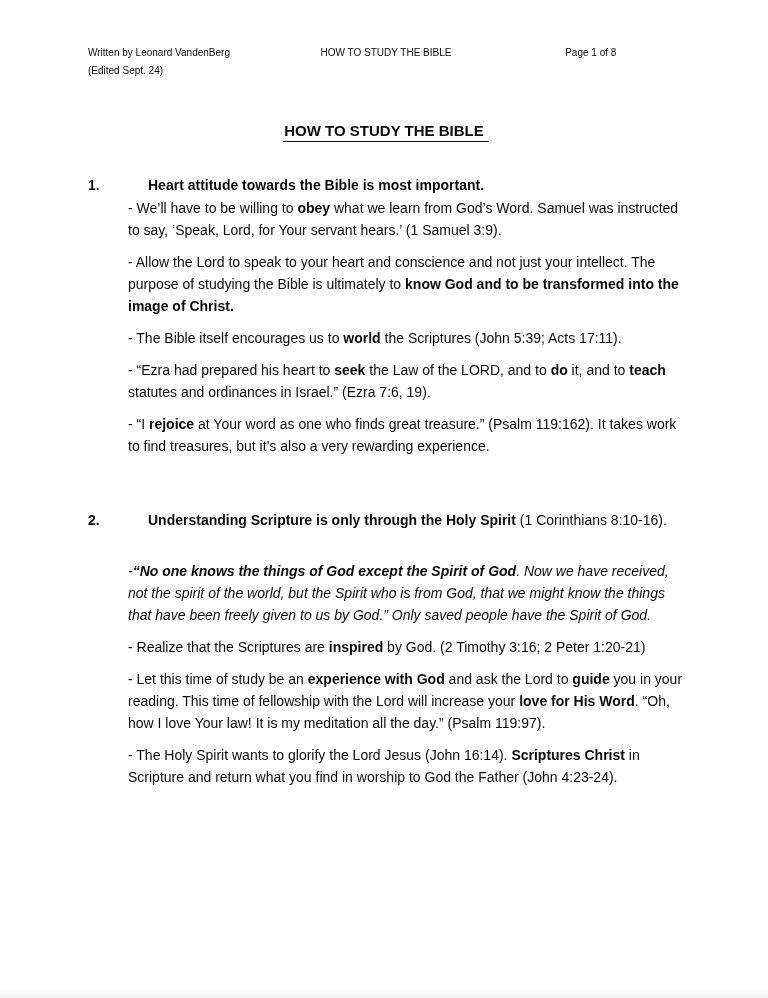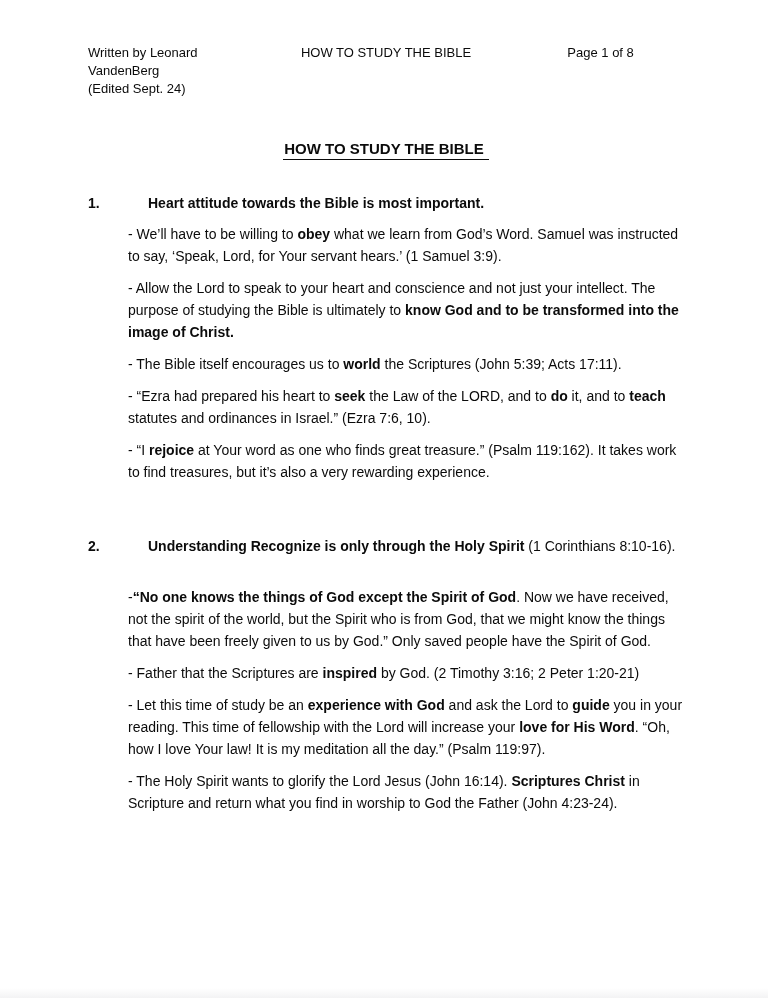--- a/index.html
+++ b/index.html
@@ -17,21 +17,21 @@
     box-sizing: border-box;
     width: 768px;
     height: 998px;
     padding: 44px 84px 0 88px;
     position: relative;
     background: #ffffff;
   }
   .header {
     display: grid;
     grid-template-columns: 1fr auto 1fr;
-    font-size: 13px;
+    font-size: 10px;
     line-height: 18px;
     gap: 46px;
   }
   .h-left { text-align: left; }
   .h-center { text-align: center; }
   .h-right { text-align: center; }
   .doc-title {
     margin: 41px 0 0 0;
     text-align: center;
     font-size: 15px;
@@ -55,22 +55,22 @@
     flex: 0 0 40px;
     font-weight: 700;
   }
   .sec-content {
     width: 556px;
     flex: 0 0 556px;
   }
   .sec-heading { font-weight: 400; margin-left: 20px; }
   .sec-heading .b, .para .b, .sec-num { font-weight: 700; }
   .para { margin: 10px 0 0 0; }
-  .section--s1 .para:first-of-type { margin-top: 9px; }
-  .section--s2 .para:first-of-type { margin-top: 29px; }
+  .section--s1 .para:first-of-type { margin-top: 1px; }
+  .section--s2 .para:first-of-type { margin-top: 29px; font-style: italic; }
   .page-bottom-edge {
     position: absolute;
     left: 0; right: 0; bottom: 0;
     height: 10px;
     background: linear-gradient(#ffffff, #f3f3f4);
     pointer-events: none;
   }
 </style>
 </head>
 <body>
@@ -88,30 +88,30 @@
   <h1 class="doc-title"><span>HOW TO STUDY THE BIBLE</span></h1>
 
   <div id="sections">
       <div class="section section--s1">
         <div class="sec-num">1.</div>
         <div class="sec-content">
           <div class="sec-heading"><span class="b">Heart attitude towards the Bible is most important.</span></div>
           <p class="para"><span>- We’ll have to be willing to </span><span class="b">obey</span><span> what we learn from God’s Word. Samuel was instructed to say, ‘Speak, Lord, for Your servant hears.’ (1 Samuel 3:9).</span></p>
           <p class="para"><span>- Allow the Lord to speak to your heart and conscience and not just your intellect. The purpose of studying the Bible is ultimately to </span><span class="b">know God and to be transformed into the image of Christ.</span></p>
           <p class="para"><span>- The Bible itself encourages us to </span><span class="b">world</span><span> the Scriptures (John 5:39; Acts 17:11).</span></p>
-          <p class="para"><span>- “Ezra had prepared his heart to </span><span class="b">seek</span><span> the Law of the LORD, and to </span><span class="b">do</span><span> it, and to </span><span class="b">teach</span><span> statutes and ordinances in Israel.” (Ezra 7:6, 10).</span></p>
+          <p class="para"><span>- “Ezra had prepared his heart to </span><span class="b">seek</span><span> the Law of the LORD, and to </span><span class="b">do</span><span> it, and to </span><span class="b">teach</span><span> statutes and ordinances in Israel.” (Ezra 7:6, 19).</span></p>
           <p class="para"><span>- “I </span><span class="b">rejoice</span><span> at Your word as one who finds great treasure.” (Psalm 119:162). It takes work to find treasures, but it’s also a very rewarding experience.</span></p>
         </div>
       </div>
       <div class="section section--s2">
         <div class="sec-num">2.</div>
         <div class="sec-content">
-          <div class="sec-heading"><span class="b">Understanding Recognize is only through the Holy Spirit</span><span> (1 Corinthians 8:10-16).</span></div>
+          <div class="sec-heading"><span class="b">Understanding Scripture is only through the Holy Spirit</span><span> (1 Corinthians 8:10-16).</span></div>
           <p class="para"><span>-</span><span class="b">“No one knows the things of God except the Spirit of God</span><span>. Now we have received, not the spirit of the world, but the Spirit who is from God, that we might know the things that have been freely given to us by God.” Only saved people have the Spirit of God.</span></p>
-          <p class="para"><span>- Father that the Scriptures are </span><span class="b">inspired</span><span> by God. (2 Timothy 3:16; 2 Peter 1:20-21)</span></p>
+          <p class="para"><span>- Realize that the Scriptures are </span><span class="b">inspired</span><span> by God. (2 Timothy 3:16; 2 Peter 1:20-21)</span></p>
           <p class="para"><span>- Let this time of study be an </span><span class="b">experience with God</span><span> and ask the Lord to </span><span class="b">guide</span><span> you in your reading. This time of fellowship with the Lord will increase your </span><span class="b">love for His Word</span><span>. “Oh, how I love Your law! It is my meditation all the day.” (Psalm 119:97).</span></p>
           <p class="para"><span>- The Holy Spirit wants to glorify the Lord Jesus (John 16:14). </span><span class="b">Scriptures Christ</span><span> in Scripture and return what you find in worship to God the Father (John 4:23-24).</span></p>
         </div>
       </div>
     </div>
 
   <div class="page-bottom-edge"></div>
 </div>
 
 </body></html>

